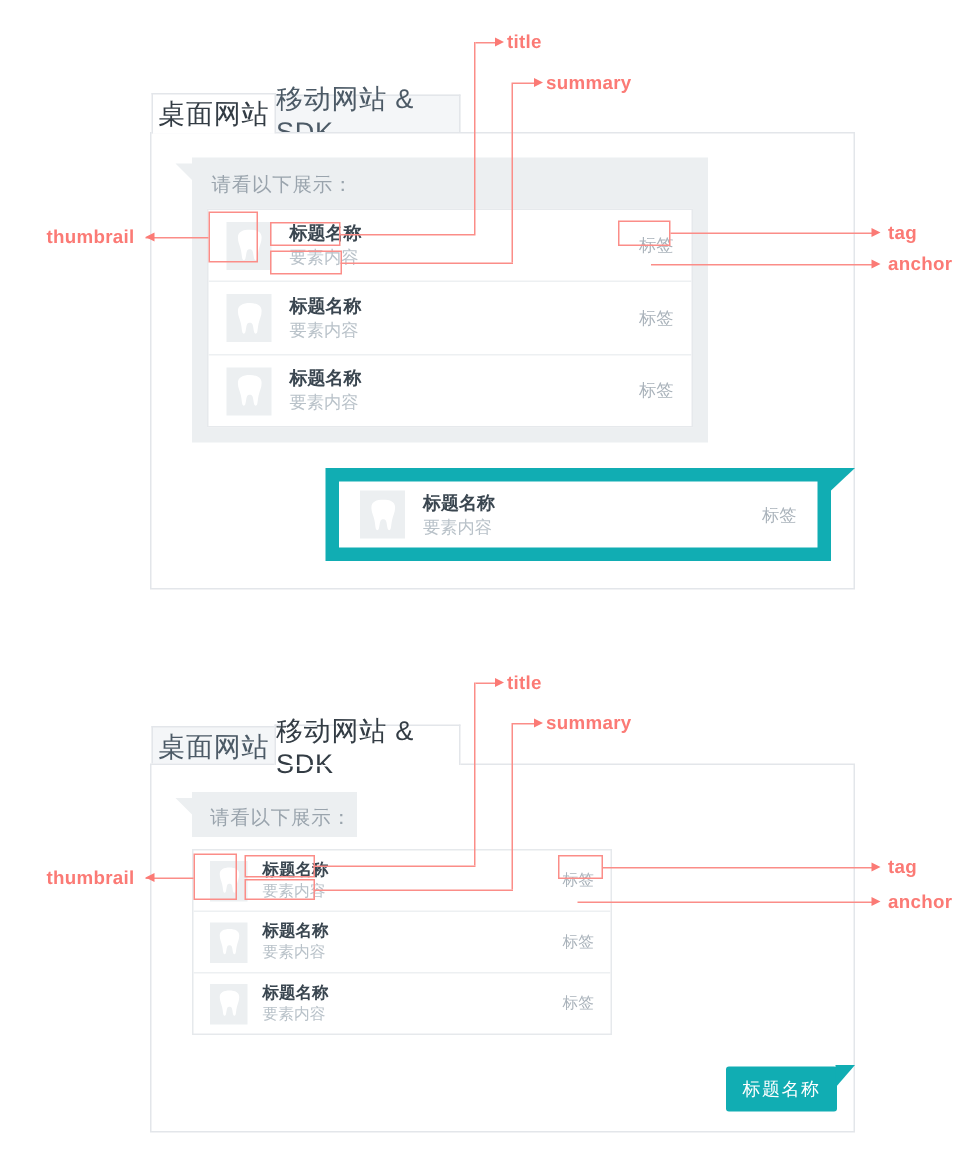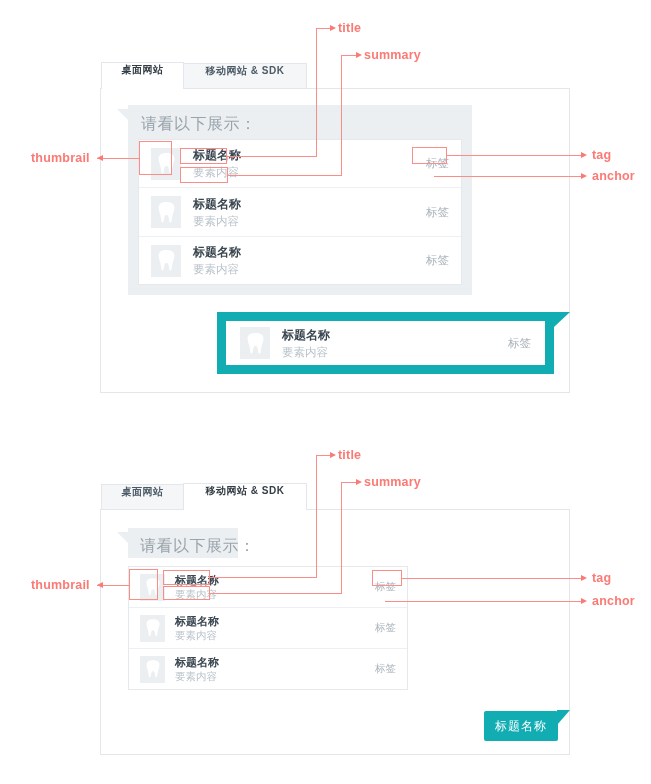--- a/index.html
+++ b/index.html
@@ -13,42 +13,41 @@
   }
   .stage{position:absolute;left:0;top:0;width:651px;height:784px;}
 
   
   .panel{position:absolute;background:#fff;border:1px solid #e3e6ea;box-sizing:border-box;}
 
   
   .tabs{position:absolute;display:flex;align-items:flex-end;}
   .tab{
     box-sizing:border-box;
-    font-size:10px;color:#4c5a66;
-    display:flex;justify-content:center;
+    font-size:18px;color:#4c5a66;
+    display:flex;align-items:center;justify-content:center;
     border:1px solid #e3e6ea;
     border-bottom:none;
     background:#f4f6f8;
     letter-spacing:.5px;
-    font-weight:bold;
   }
   .tab.active{background:#ffffff;color:#333c44;position:relative;z-index:3;}
   .tab.active:after{content:"";position:absolute;left:0;right:0;bottom:-1px;height:1px;background:#fff;}
 
   
   .bubble{
     position:absolute;background:#eceff1;box-sizing:border-box;
   }
   .bubble .tail{
     position:absolute;left:-11px;top:4px;width:0;height:0;
     border-top:11px solid #eceff1;
     border-left:11px solid transparent;
   }
   .bubble-label{
-    position:absolute;font-size:16px;color:#9aa4ad;letter-spacing:.5px;
+    position:absolute;font-size:13px;color:#9aa4ad;letter-spacing:.5px;
   }
 
   
   .list{position:absolute;background:#fff;border:1px solid #e6e9ec;box-sizing:border-box;}
   .row{display:flex;align-items:center;box-sizing:border-box;border-bottom:1px solid #edf0f2;}
   .row:last-child{border-bottom:none;}
   .thumb{
     background:#eceff1;flex:0 0 auto;position:relative;
     display:flex;align-items:center;justify-content:center;
   }

